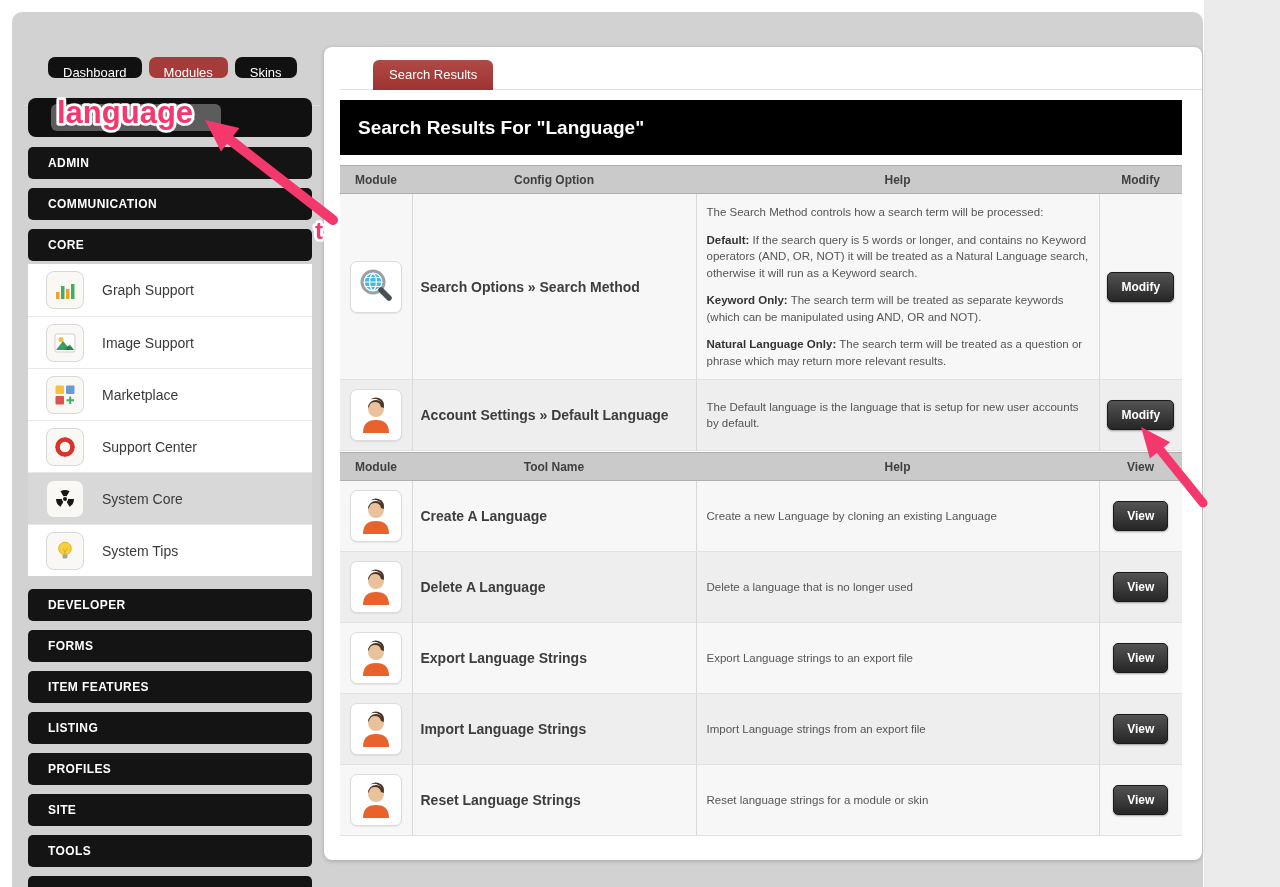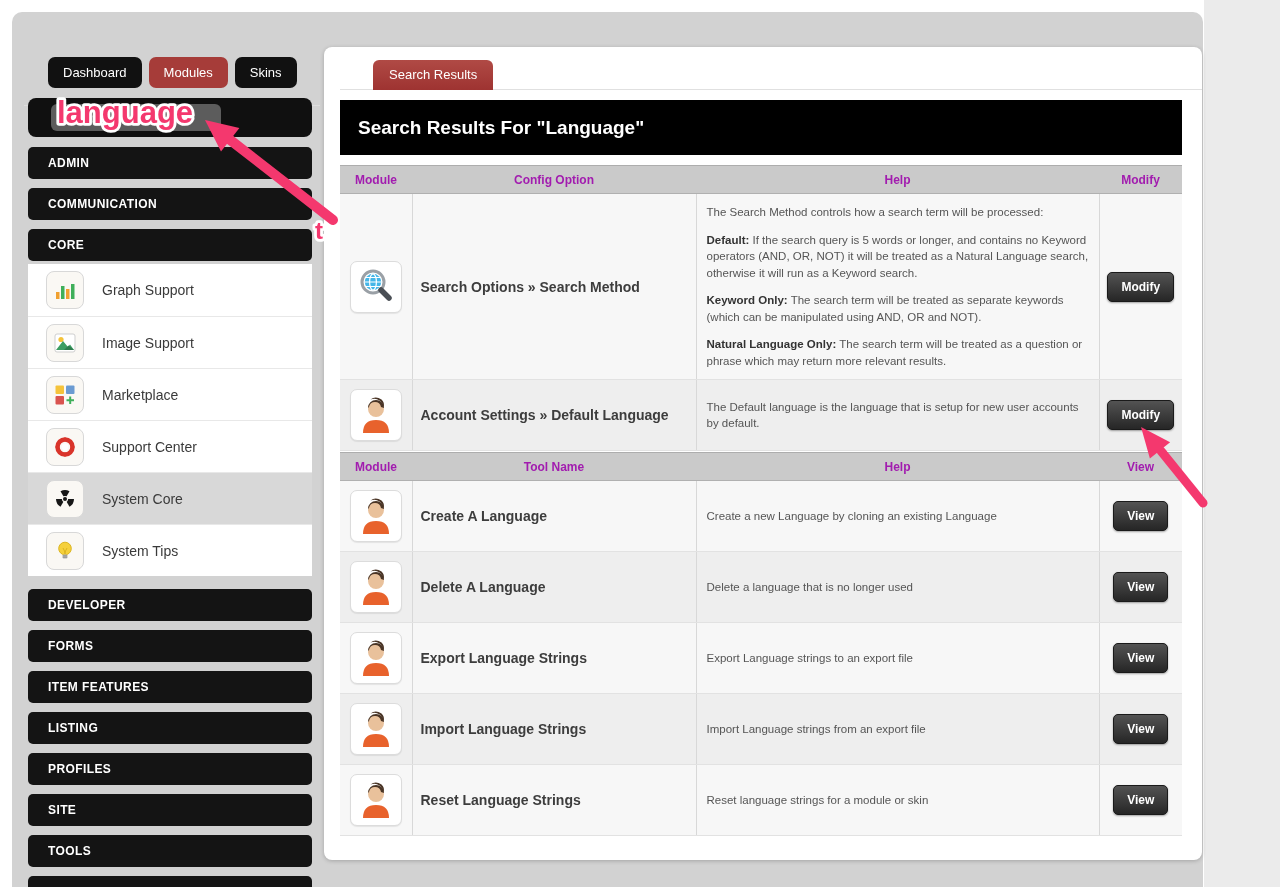--- a/index.html
+++ b/index.html
@@ -10,21 +10,21 @@
   }
   *{box-sizing:border-box;margin:0;padding:0;}
   html,body{width:1280px;height:887px;overflow:hidden;}
   body{font-family:"Liberation Sans",sans-serif;background:#fff;position:relative;}
 
   .right-strip{position:absolute;left:1204px;top:0;width:76px;height:887px;background:#ebebeb;}
   .panel{position:absolute;left:12px;top:12px;width:1191px;height:875px;background:var(--panel-gray);border-radius:10px 10px 0 0;}
 
   
   .side-tabs{position:absolute;left:36px;top:45px;display:flex;gap:7px;}
-  .side-tab{height:31px;line-height:31px;padding:0 15px;background:#111;color:#fff;font-size:13px;border-radius:7px;cursor:pointer;}
+  .side-tab{height:21px;line-height:31px;padding:0 15px;background:#111;color:#fff;font-size:13px;border-radius:7px;cursor:pointer;}
   .side-tab.active{background:var(--accent-red);}
   .tabs-divider{position:absolute;left:12px;top:93px;width:296px;height:1px;background:#dedede;}
 
   .searchbar{position:absolute;left:16px;top:86px;width:284px;height:39px;background:#101010;border-radius:8px;display:flex;align-items:center;}
   .searchbar input{margin-left:23px;width:170px;height:27px;background:#5c5c5c;border:none;border-radius:6px;padding:0 10px;font-size:14px;color:#ddd;outline:none;font-family:"Liberation Sans",sans-serif;}
   .searchbar input::placeholder{color:#9a9a9a;}
 
   .section-bar{position:absolute;left:16px;width:284px;height:32px;background:var(--bar-black);border-radius:5px;color:#fff;font-size:12px;font-weight:bold;letter-spacing:.4px;line-height:32px;padding-left:20px;cursor:pointer;}
 
   .modules{position:absolute;left:16px;top:252px;width:284px;background:#fff;border-radius:3px;}
@@ -40,21 +40,21 @@
   .card-tab{position:absolute;left:33px;top:13px;height:30px;line-height:30px;padding:0 16px;background:linear-gradient(#b04a45,#9e3331);color:#fff;font-size:13px;border-radius:6px 6px 0 0;cursor:pointer;}
   .black-header{position:absolute;left:16px;top:53px;width:842px;height:55px;background:#000;color:#fff;font-size:19px;font-weight:bold;line-height:55px;padding-left:18px;}
 
   .tbl{position:absolute;left:16px;width:842px;border-collapse:collapse;table-layout:fixed;}
   .tbl-config{top:118px;}
   .tbl-tools{top:405px;}
   .tbl col.c-module{width:72px;}
   .tbl col.c-name{width:284px;}
   .tbl col.c-help{width:403px;}
   .tbl col.c-action{width:83px;}
-  .tbl thead th{height:28px;background:#cacaca;border-top:1px solid #adadad;border-bottom:1px solid #b0b0b0;font-size:12px;color:#a21caf;font-weight:bold;margin-left:48px;}
+  .tbl thead th{height:28px;background:#cacaca;border-top:1px solid #adadad;border-bottom:1px solid #b0b0b0;font-size:12px;color:#404040;font-weight:bold;margin-left:48px;}
   .tbl tbody td{border-right:1px solid #d8d8d8;border-bottom:1px solid #e2e2e2;vertical-align:middle;}
   .tbl tbody td:last-child{border-right:none;}
   .tbl tbody tr.light{background:#f7f7f7;}
   .tbl tbody tr.dark{background:#eeeeee;}
   .td-module{text-align:center;padding:9px 0;}
   .icon-box{width:52px;height:52px;background:#fff;border:1px solid #dcdcdc;border-radius:7px;display:inline-flex;align-items:center;justify-content:center;box-shadow:0 1px 1px rgba(0,0,0,.08);}
   .td-name{font-size:14px;font-weight:bold;color:#3d3d3d;padding:8px 6px 8px 8px;}
   .td-help{font-size:11.5px;line-height:16.5px;color:#555;padding:10px;}
   .td-help p{margin-bottom:11px;}
   .td-help p:last-child{margin-bottom:0;}

